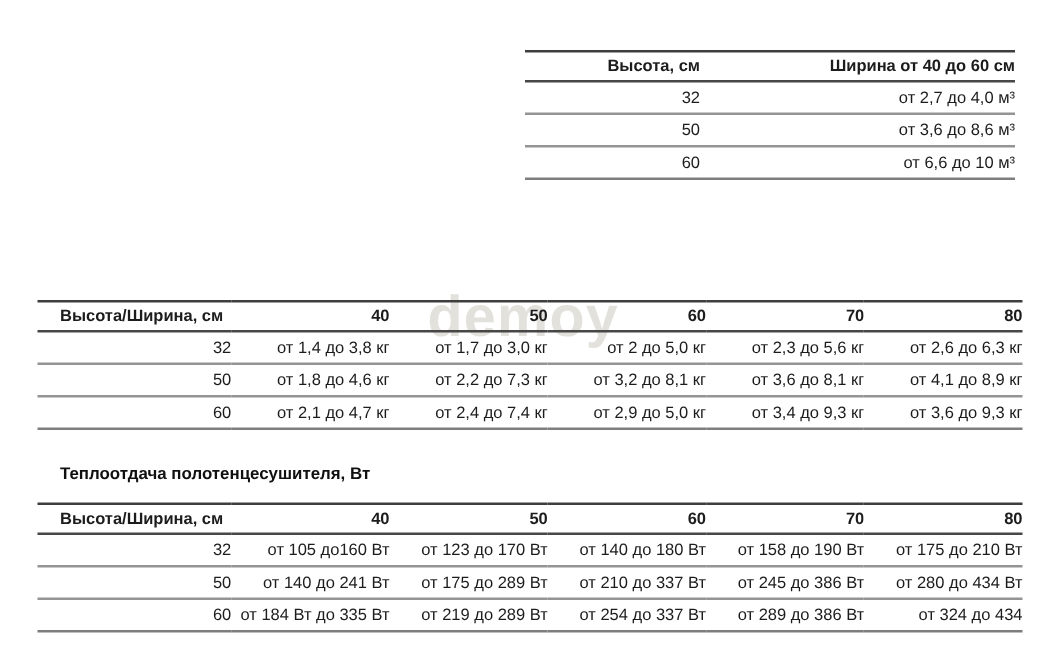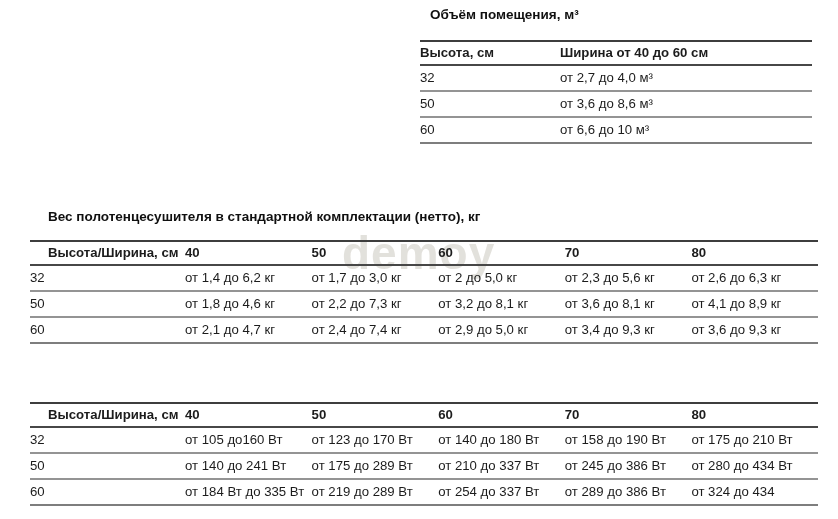--- a/index.html
+++ b/index.html
@@ -12,21 +12,21 @@
   .t-weight{left:48px;top:209px;}
   .t-heat{left:48px;top:371px;}
 
   table.tbl{
     position:absolute;border-collapse:collapse;table-layout:fixed;
     font-size:13.2px;color:#1c1c1c;
     border-top:2px solid #3e3e3e;border-bottom:2px solid #7e7e7e;
     background:transparent;
   }
   .tbl th,.tbl td{
-    padding:0;margin:0;text-align:left;white-space:nowrap;overflow:hidden;
+    padding:0;margin:0;text-align:right;white-space:nowrap;overflow:hidden;
     height:24px;line-height:24px;font-weight:normal;background:transparent;
   }
   .tbl thead tr{border-bottom:2px solid #474747;}
   .tbl thead th{font-weight:bold;height:22px;line-height:22px;}
   .tbl tbody th{font-weight:normal;}
   .tbl tbody tr + tr{border-top:2px solid #949494;}
 
   .tbl-volume{left:420px;top:40px;width:392px;}
   .tbl-volume col.c1{width:140px;}
   .tbl-volume col.c2{width:252px;}
@@ -45,21 +45,20 @@
   table.tbl{z-index:1;}
   .title{z-index:2;}
 </style>
 </head>
 <body>
 
 <div class="doc">
 
   <div class="watermark">demoy</div>
 
-  <div class="title t-volume">Объём помещения, м³</div>
   <table class="tbl tbl-volume">
     <colgroup>
         <col class="c1">
         <col class="c2">
       </colgroup>
     <thead>
       <tr>
         <th>Высота, см</th>
         <th>Ширина от 40 до 60 см</th>
       </tr>
@@ -73,21 +72,20 @@
         <th>50</th>
         <td>от 3,6 до 8,6 м³</td>
       </tr>
       <tr>
         <th>60</th>
         <td>от 6,6 до 10 м³</td>
       </tr>
     </tbody>
   </table>
 
-  <div class="title t-weight">Вес полотенцесушителя в стандартной комплектации (нетто), кг</div>
   <table class="tbl tbl-wide tbl-weight">
     <colgroup>
         <col class="c1">
         <col class="cn">
         <col class="cn">
         <col class="cn">
         <col class="cn">
         <col class="cn">
       </colgroup>
     <thead>
@@ -96,21 +94,21 @@
         <th>40</th>
         <th>50</th>
         <th>60</th>
         <th>70</th>
         <th>80</th>
       </tr>
     </thead>
     <tbody>
       <tr>
         <th>32</th>
-        <td>от 1,4 до 6,2 кг</td>
+        <td>от 1,4 до 3,8 кг</td>
         <td>от 1,7 до 3,0 кг</td>
         <td>от 2 до 5,0 кг</td>
         <td>от 2,3 до 5,6 кг</td>
         <td>от 2,6 до 6,3 кг</td>
       </tr>
       <tr>
         <th>50</th>
         <td>от 1,8 до 4,6 кг</td>
         <td>от 2,2 до 7,3 кг</td>
         <td>от 3,2 до 8,1 кг</td>
@@ -121,20 +119,21 @@
         <th>60</th>
         <td>от 2,1 до 4,7 кг</td>
         <td>от 2,4 до 7,4 кг</td>
         <td>от 2,9 до 5,0 кг</td>
         <td>от 3,4 до 9,3 кг</td>
         <td>от 3,6 до 9,3 кг</td>
       </tr>
     </tbody>
   </table>
 
+  <div class="title t-heat">Теплоотдача полотенцесушителя, Вт</div>
   <table class="tbl tbl-wide tbl-heat">
     <colgroup>
         <col class="c1">
         <col class="cn">
         <col class="cn">
         <col class="cn">
         <col class="cn">
         <col class="cn">
       </colgroup>
     <thead>

